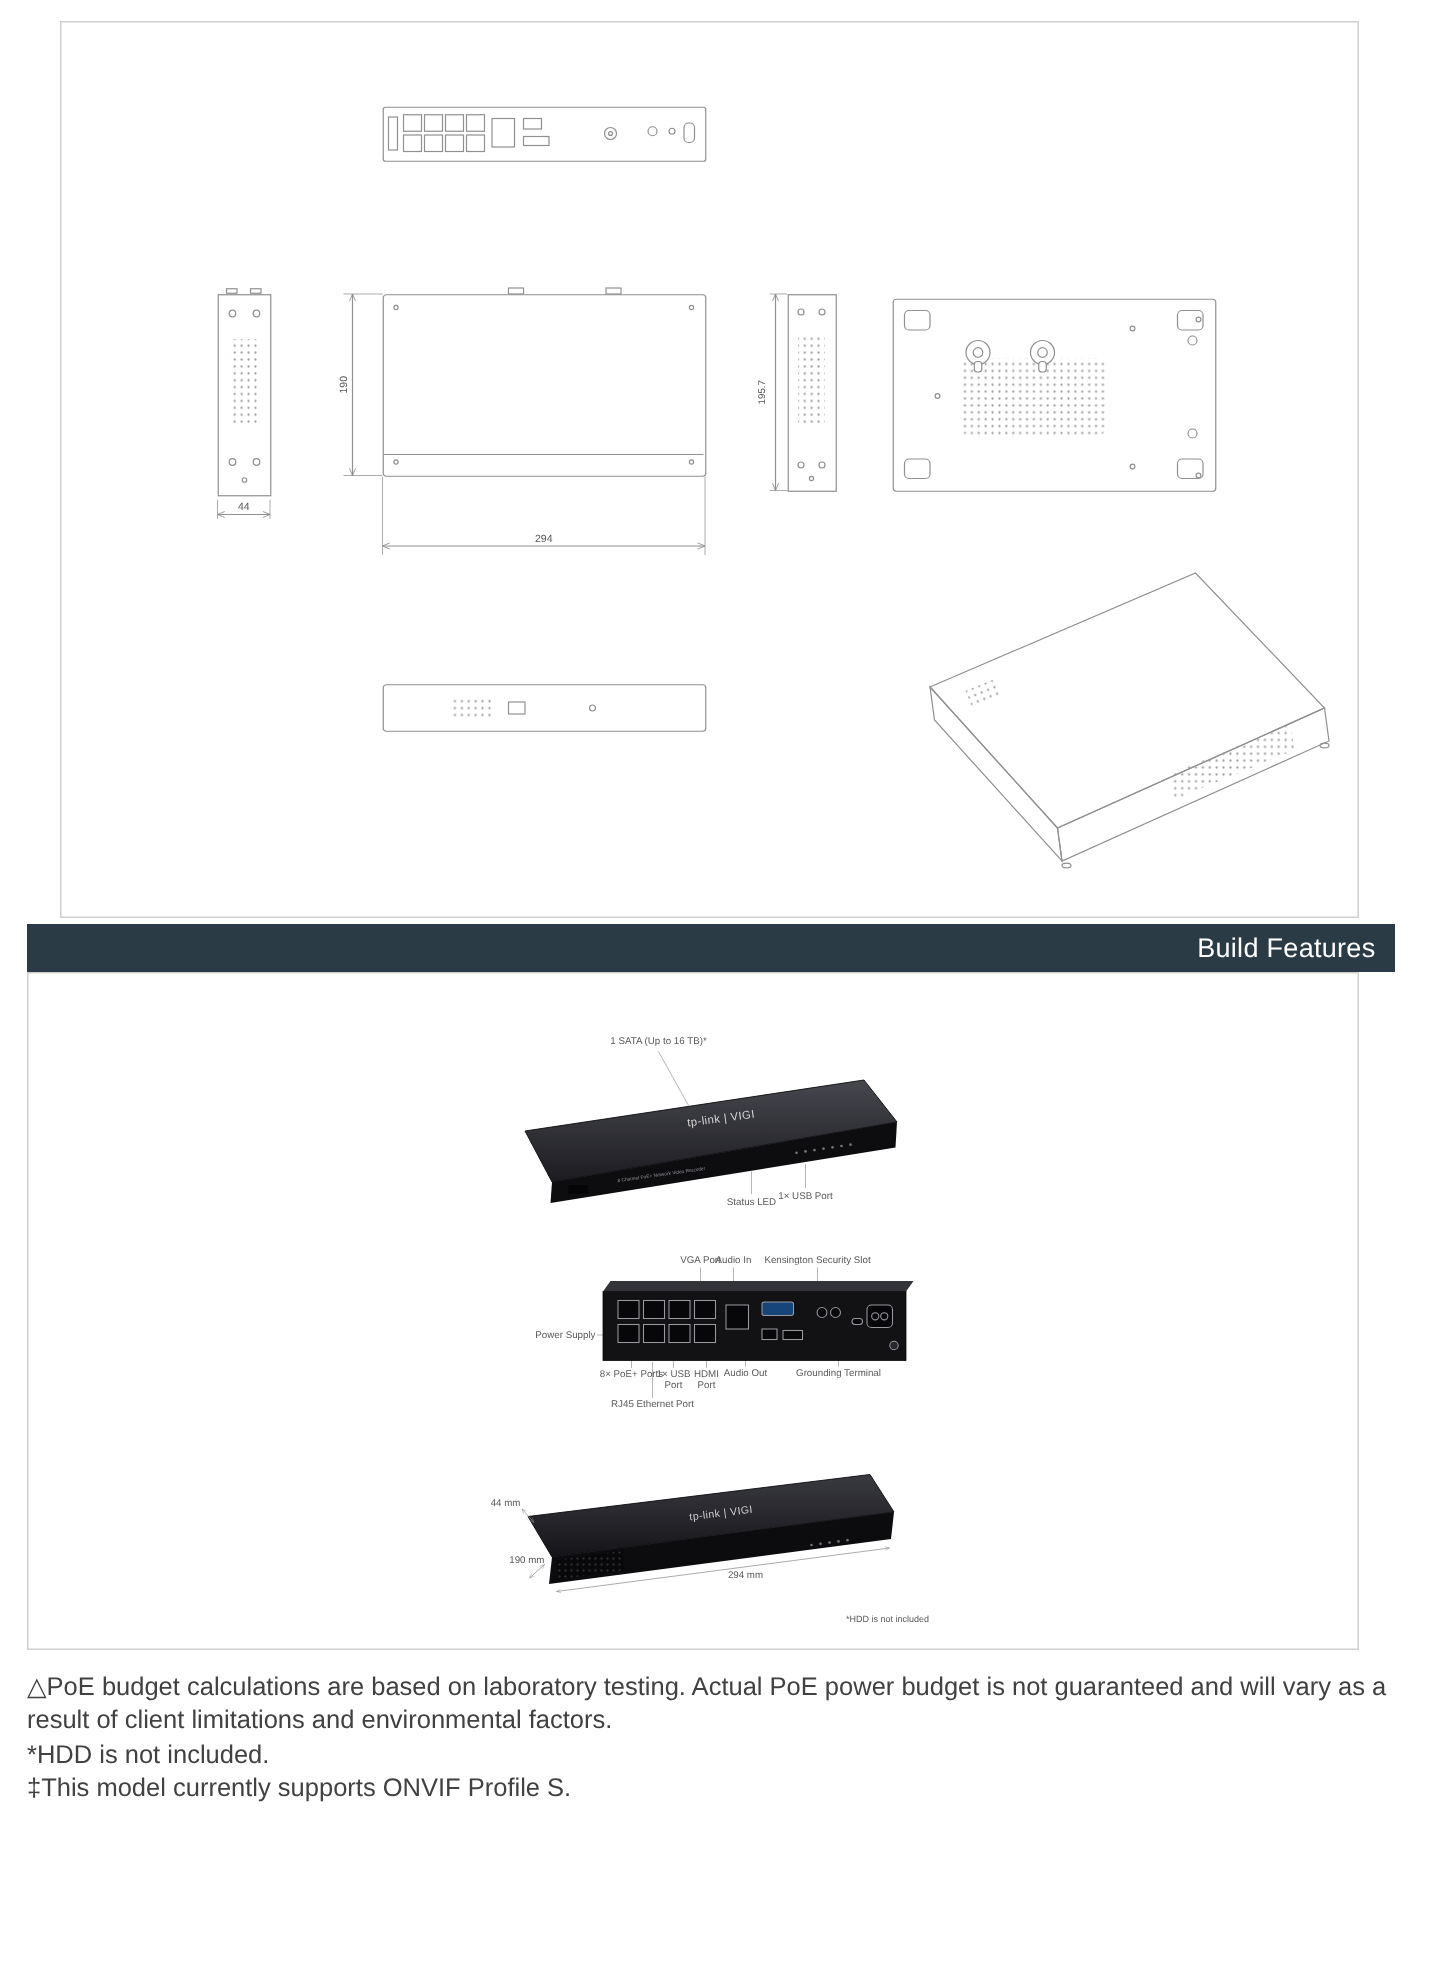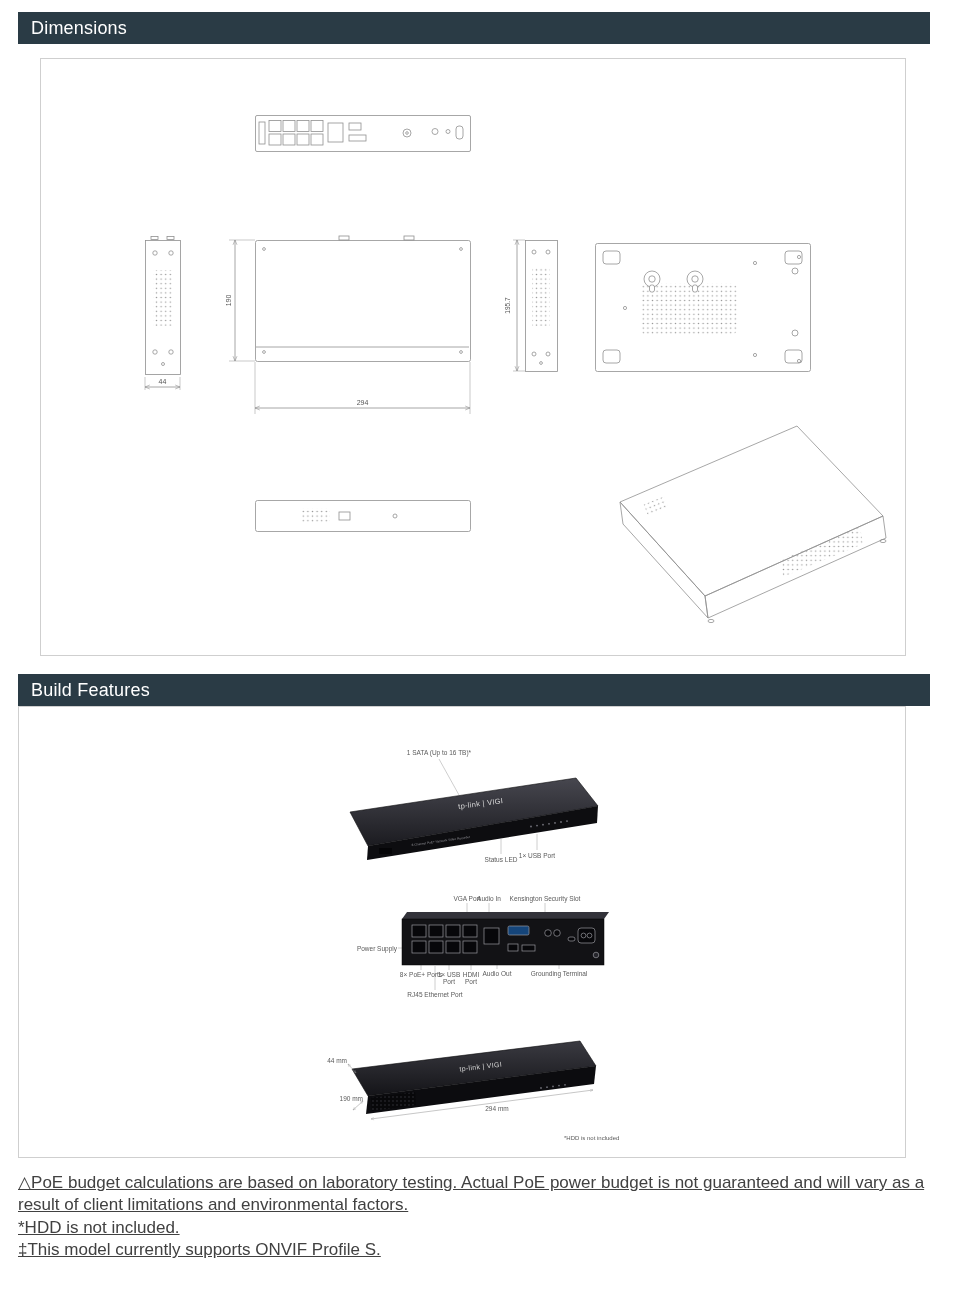--- a/index.html
+++ b/index.html
@@ -2,41 +2,38 @@
 <html><head>
 <meta charset="utf-8">
 <style>
   * { box-sizing: border-box; }
   html,body { margin:0; padding:0; background:#ffffff; }
   body { font-family:"Liberation Sans", sans-serif; }
   .page { width:960px; height:1312px; position:relative; background:#fff; overflow:hidden; }
   .bar { background:#2a3b45; color:#fff; font-size:18px; letter-spacing:.2px;
          padding:6px 13px 0 13px; margin:0 30px 0 18px; height:32px; }
   .bar1 { margin-top:12px; }
-  .bar2 { margin-top:18px; }
+  .bar2 { margin-top:4px;text-align:right; }
   .panel { border:1px solid #cfcfcf; background:#fff; position:relative; }
   .panel1 { margin:14px 54px 0 40px; height:598px; }
   .panel2 { margin:0 54px 0 18px; height:452px; }
   .footnotes { margin:14px 26px 0 18px; color:#414141; font-size:17px; line-height:1.32; }
-  .footnotes p { margin:0;text-decoration:underline; }
+  .footnotes p { margin:0; }
   svg { display:block; }
   svg text { font-family:"Liberation Sans", sans-serif; }
   .lbl { position:absolute; font-size:6.5px; color:#5a5a5a; white-space:nowrap; line-height:1.12; }
   .c { transform:translateX(-50%); }
   .r { transform:translateX(-100%); }
   .wrap { white-space:normal; width:27px; text-align:center; }
 </style>
 </head>
 <body>
 
 <div class="page">
 
-  <div class="bar bar1">
-    <span>Dimensions</span>
-  </div>
 
   <div class="panel panel1">
     <svg width="864" height="596" viewBox="0 0 864 596">
       <defs>
         <pattern id="vent" width="4.6" height="4.6" patternUnits="userSpaceOnUse">
           <circle cx="2.3" cy="2.3" r="0.75" fill="#9a9a9a"></circle>
         </pattern>
         <marker id="ae" markerWidth="8" markerHeight="8" refX="6.5" refY="3.5" orient="auto">
           <path d="M0.5,1 L6.5,3.5 L0.5,6" fill="none" stroke="#8a8a8a" stroke-width="0.7"></path>
         </marker>

